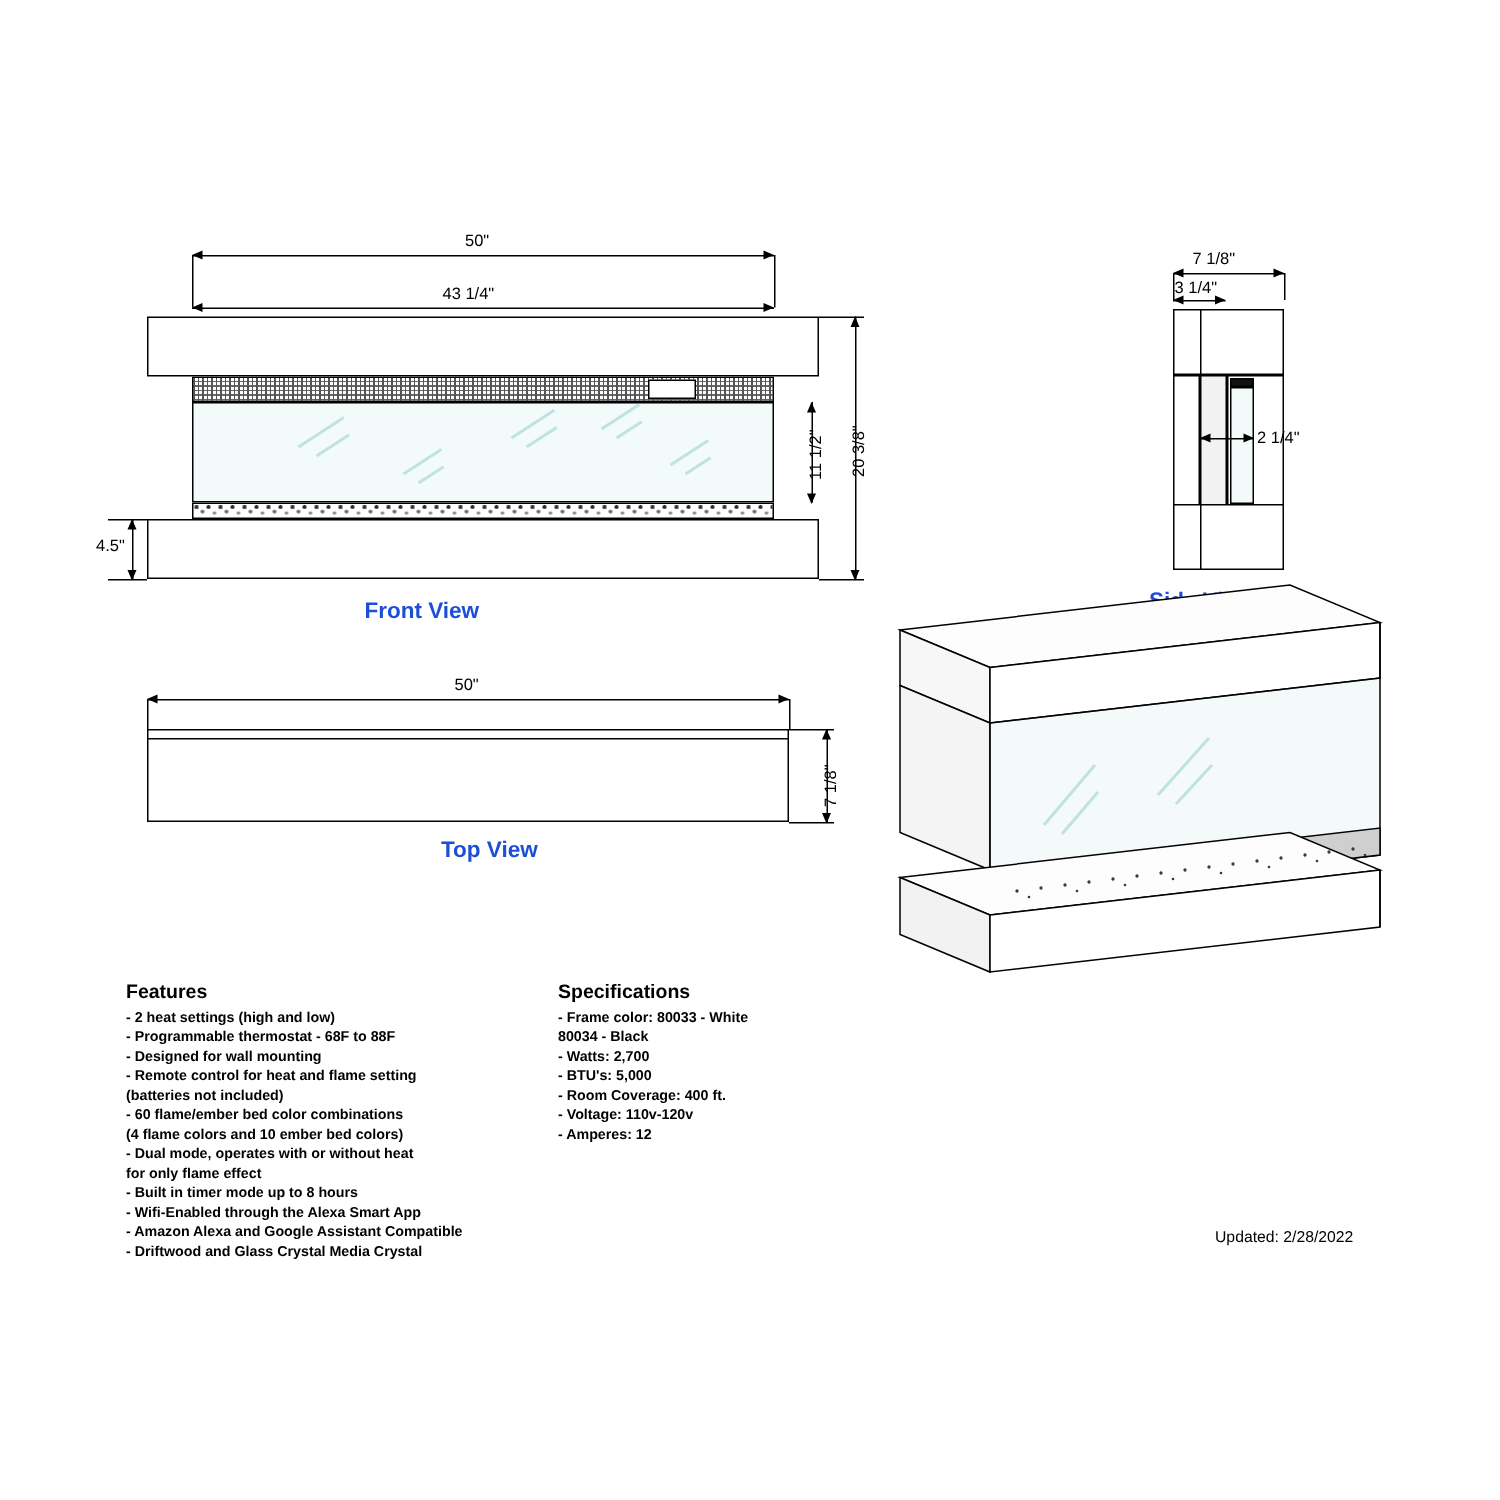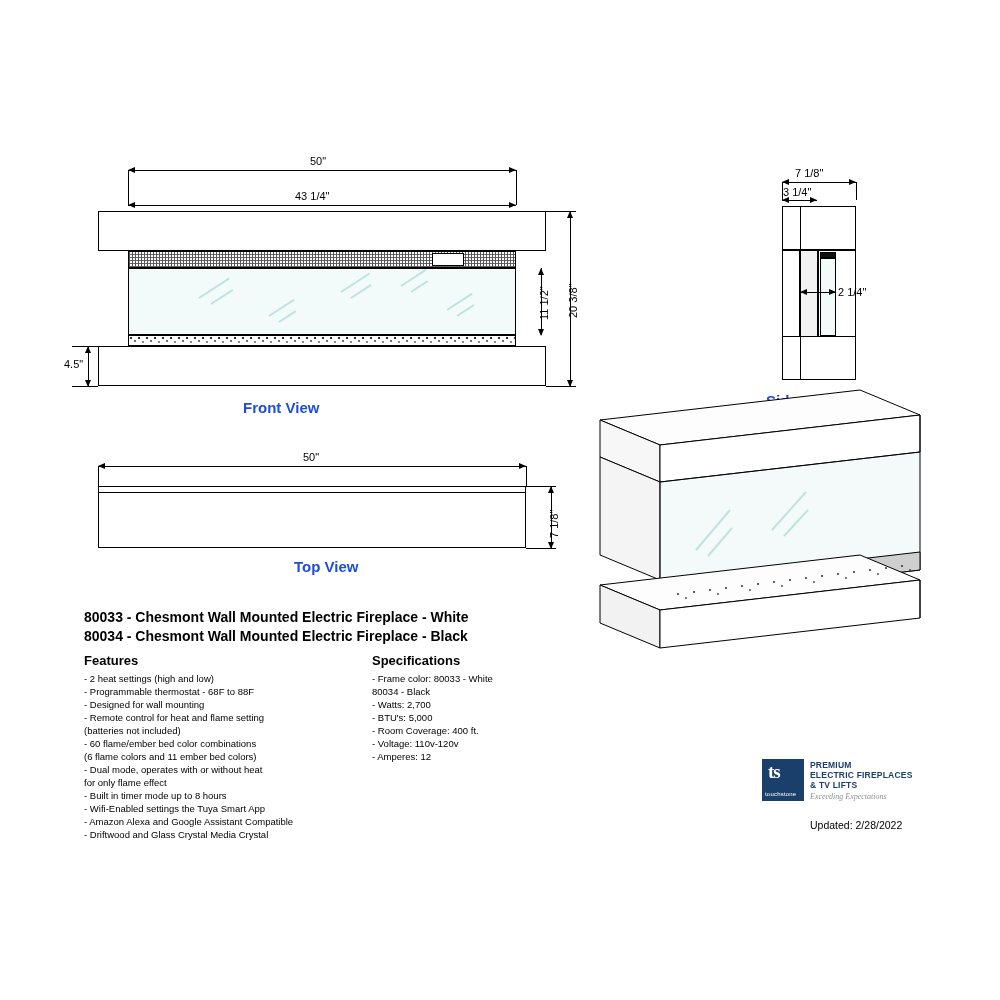--- a/index.html
+++ b/index.html
@@ -124,20 +124,21 @@
     font-size: 13px;
     font-weight: bold;
     color: #000;
     margin-bottom: 4px;
   }
   .speclist, .featlist {
     font-size: 9.5px;
     line-height: 13px;
     color: #000;
     white-space: nowrap;
+    font-weight: bold;
   }
   .iso-caption {
     position: absolute;
     font-size: 15px;
     color: #000;
     text-align: center;
     white-space: nowrap;
   }
 
   
@@ -363,65 +364,49 @@
         <circle cx="190" cy="220" r="0.9"></circle>
       <circle cx="222" cy="216" r="0.9"></circle>
         <circle cx="254" cy="212" r="0.9"></circle>
         <circle cx="286" cy="208" r="0.9"></circle>
       <circle cx="318" cy="204" r="0.9"></circle>
         <circle cx="350" cy="200" r="0.9"></circle>
     </g>
   </svg>
 
 
-  <div class="abs" style="left:84px; top:608px;">
-    <div class="title-line">80033 - Chesmont Wall Mounted Electric Fireplace - White</div>
-    <div class="title-line">80034 - Chesmont Wall Mounted Electric Fireplace - Black</div>
-  </div>
 
   <div class="abs" style="left:84px; top:653px; width:300px;">
     <div class="sect-head">Features</div>
     <div class="featlist">
       <div>- 2 heat settings (high and low)</div>
       <div>- Programmable thermostat - 68F to 88F</div>
       <div>- Designed for wall mounting</div>
       <div>- Remote control for heat and flame setting</div>
       <div>   (batteries not included)</div>
       <div>- 60 flame/ember bed color combinations</div>
-      <div>   (6 flame colors and 11 ember bed colors)</div>
+      <div>   (4 flame colors and 10 ember bed colors)</div>
       <div>- Dual mode, operates with or without heat</div>
       <div>   for only flame effect</div>
       <div>- Built in timer mode up to 8 hours</div>
-      <div>- Wifi-Enabled settings the Tuya Smart App</div>
+      <div>- Wifi-Enabled through the Alexa Smart App</div>
       <div>- Amazon Alexa and Google Assistant Compatible</div>
       <div>- Driftwood and Glass Crystal Media Crystal</div>
     </div>
   </div>
 
   <div class="abs" style="left:372px; top:653px; width:220px;">
     <div class="sect-head">Specifications</div>
     <div class="speclist">
       <div>- Frame color: 80033 - White</div>
       <div>                  80034 - Black</div>
       <div>- Watts: 2,700</div>
       <div>- BTU's: 5,000</div>
       <div>- Room Coverage: 400 ft.</div>
       <div>- Voltage: 110v-120v</div>
       <div>- Amperes: 12</div>
     </div>
   </div>
 
-  <div class="logo-wrap" style="left:762px; top:759px; width:170px; height:50px;">
-    <div class="logo-mark">
-      <span class="ts">ts</span>
-      <span class="word">touchstone</span>
-    </div>
-    <div class="logo-text1">
-      <div>PREMIUM</div>
-      <div>ELECTRIC FIREPLACES</div>
-      <div>&amp; TV LIFTS</div>
-    </div>
-    <div class="logo-tag">Exceeding Expectations</div>
-  </div>
 
   <div class="updated" style="left:810px; top:819px;">Updated: 2/28/2022</div>
 
 </div>
 
 </body></html>

